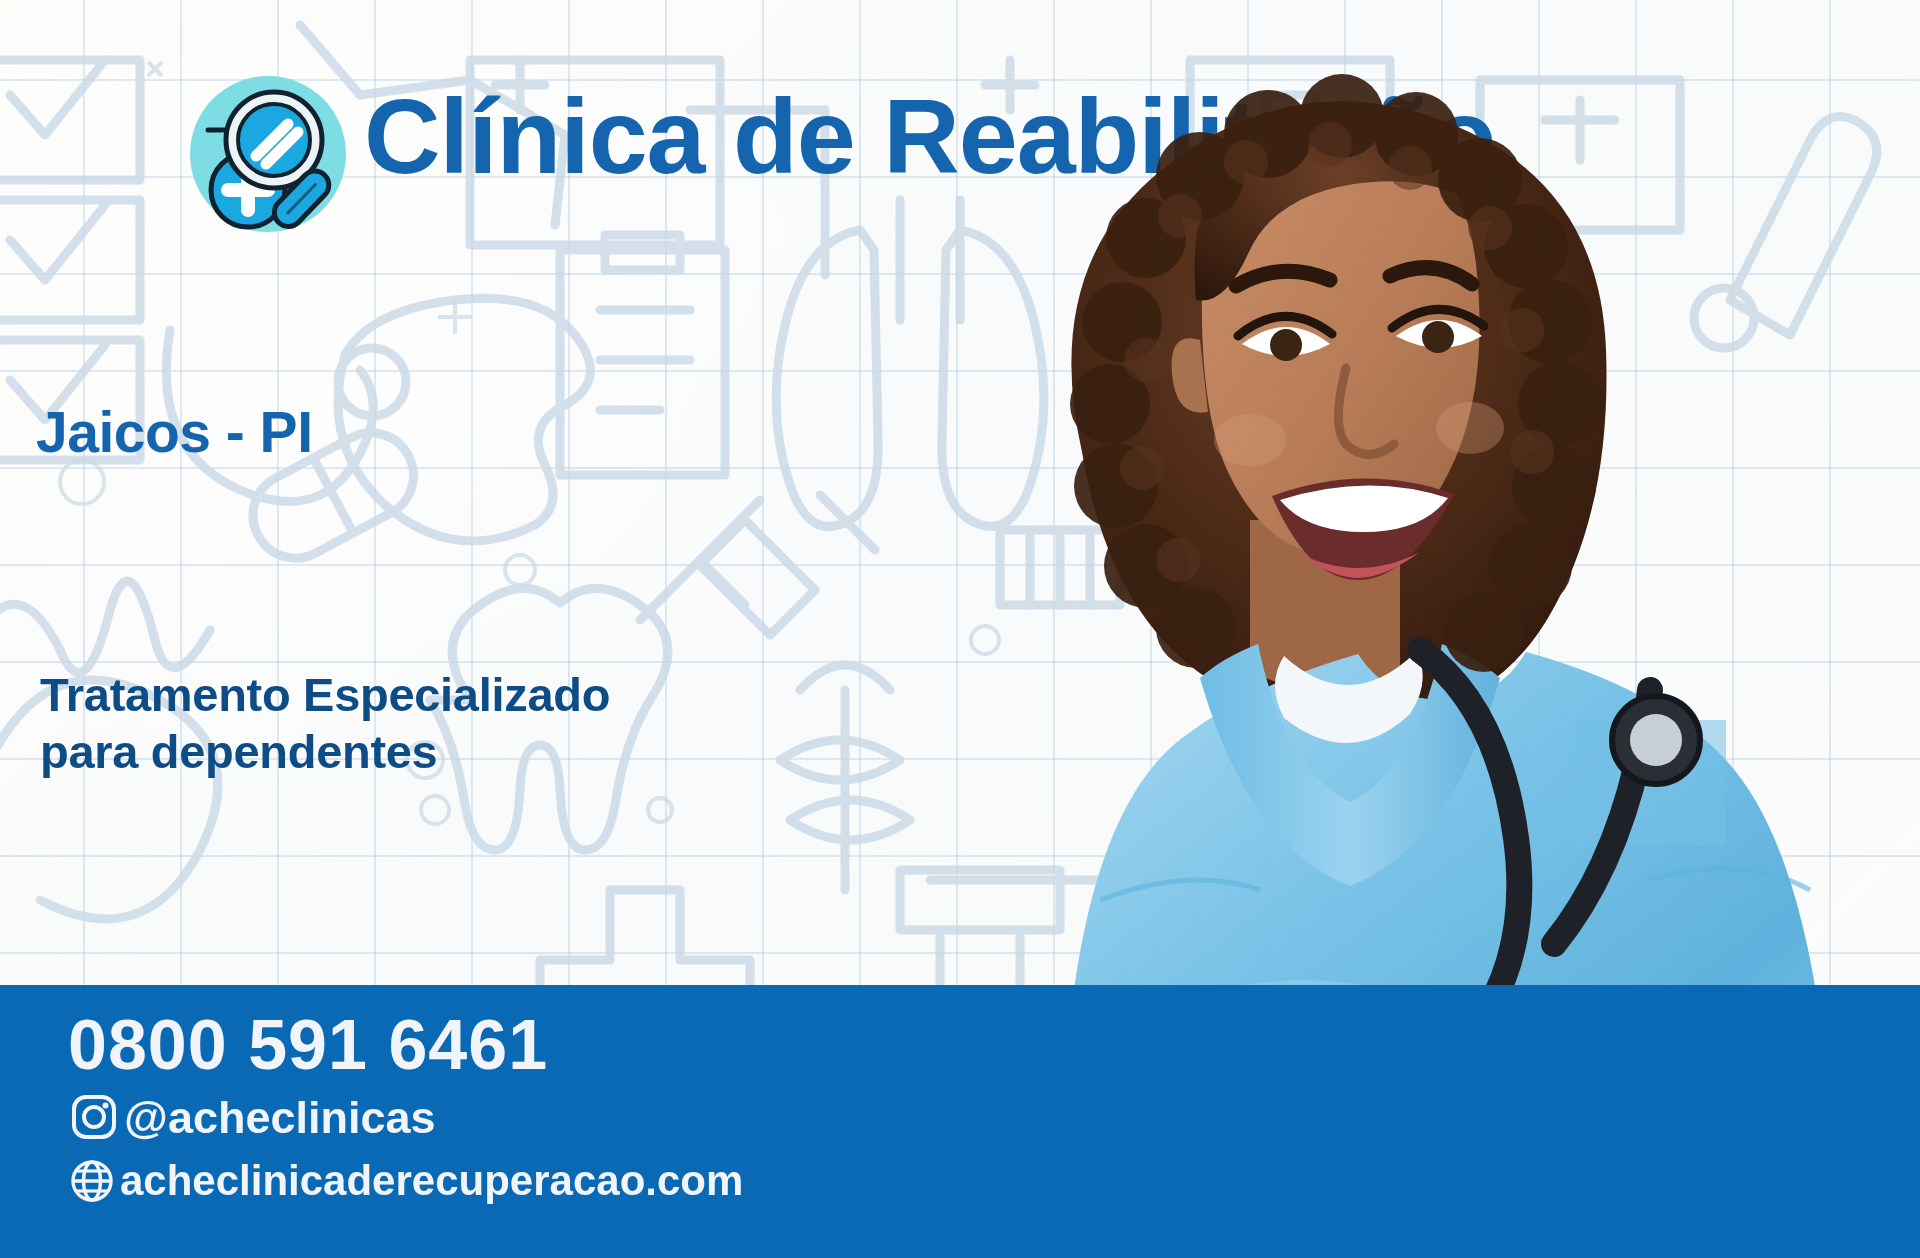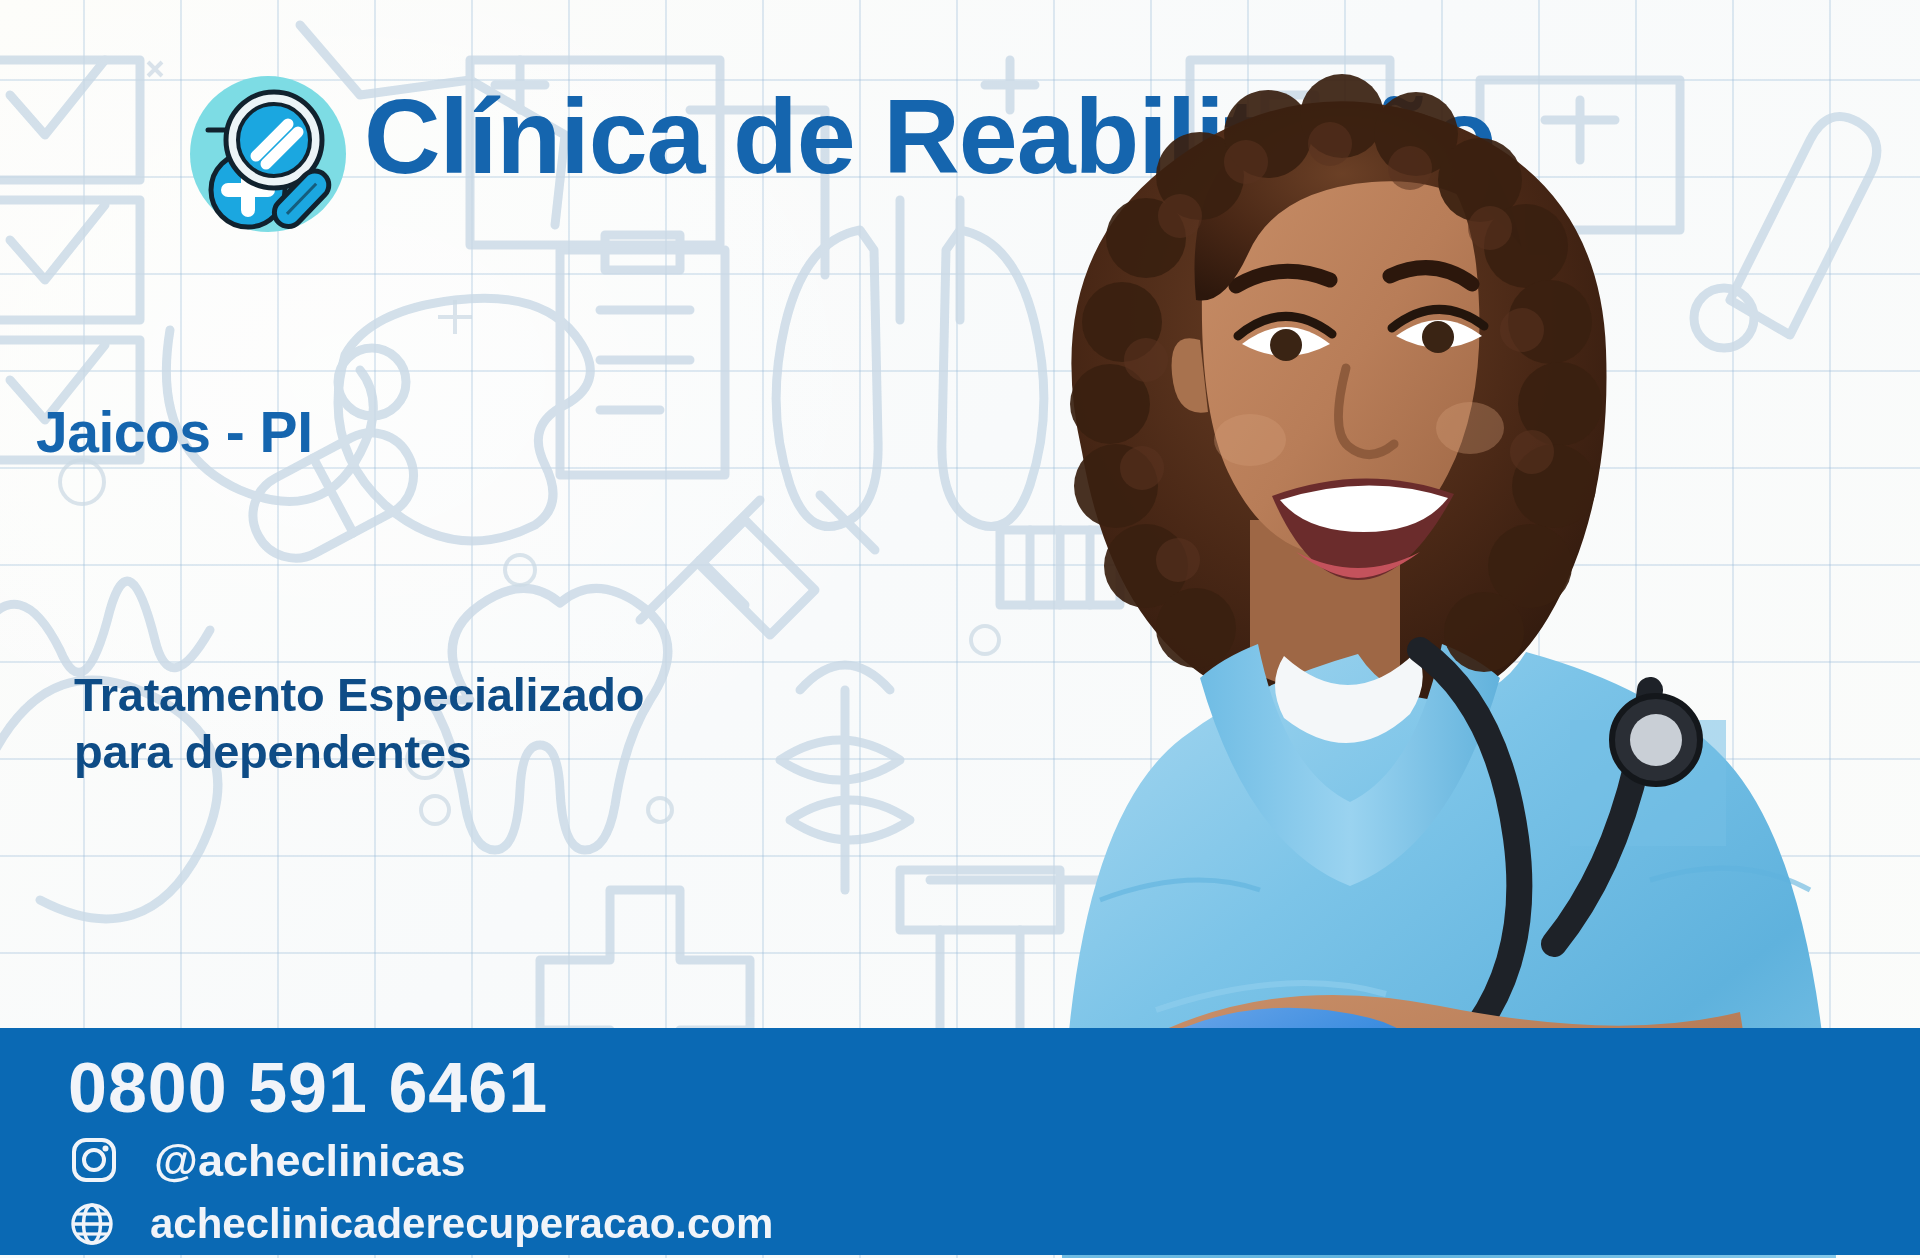--- a/index.html
+++ b/index.html
@@ -62,49 +62,48 @@
     white-space:nowrap;
   }
 
   
   .tagline {
     position:absolute; left:40px; top:666px;
     font-size:47px; line-height:1.22;
     font-weight:bold;
     color:#0E4C86;
     letter-spacing:-0.3px;
-    margin-left:34px;
   }
   .tagline span { display:block; }
 
   
   .photo {
     position:absolute; left:950px; top:0px;
     width:970px; height:1258px;
     overflow:hidden;
   }
 
   
   .footer {
-    position:absolute; left:0; top:1028px;
-    width:1920px; height:227px;
+    position:absolute; left:0; top:985px;
+    width:1920px; height:273px;
     background:#0A69B4;
     z-index:5;
     padding-left:20px;
   }
   .phone {
     position:absolute; left:68px; top:25px;
     font-size:70px; line-height:1;
     font-weight:bold;
     color:#F1F4F9;
     letter-spacing:1px;
     white-space:nowrap;
   }
   .contact-row {
-    position:absolute; display:flex; align-items:center; gap:36px;
+    position:absolute; display:flex; align-items:center; gap:6px;
     color:#F1F4F9;
     white-space:nowrap;
   }
   .contact-row.insta  { left:70px; top:108px; }
   .contact-row.site   { left:70px; top:174px;justify-content:center; }
   .contact-row .label { font-size:45px; font-weight:bold; line-height:1; }
   .contact-row.site .label { font-size:42px; font-weight:bold; }
   .contact-icon { width:48px; height:48px; flex:0 0 48px; display:block; }
   .contact-row.site .contact-icon { width:44px; height:44px; flex:0 0 44px; }
 </style>

